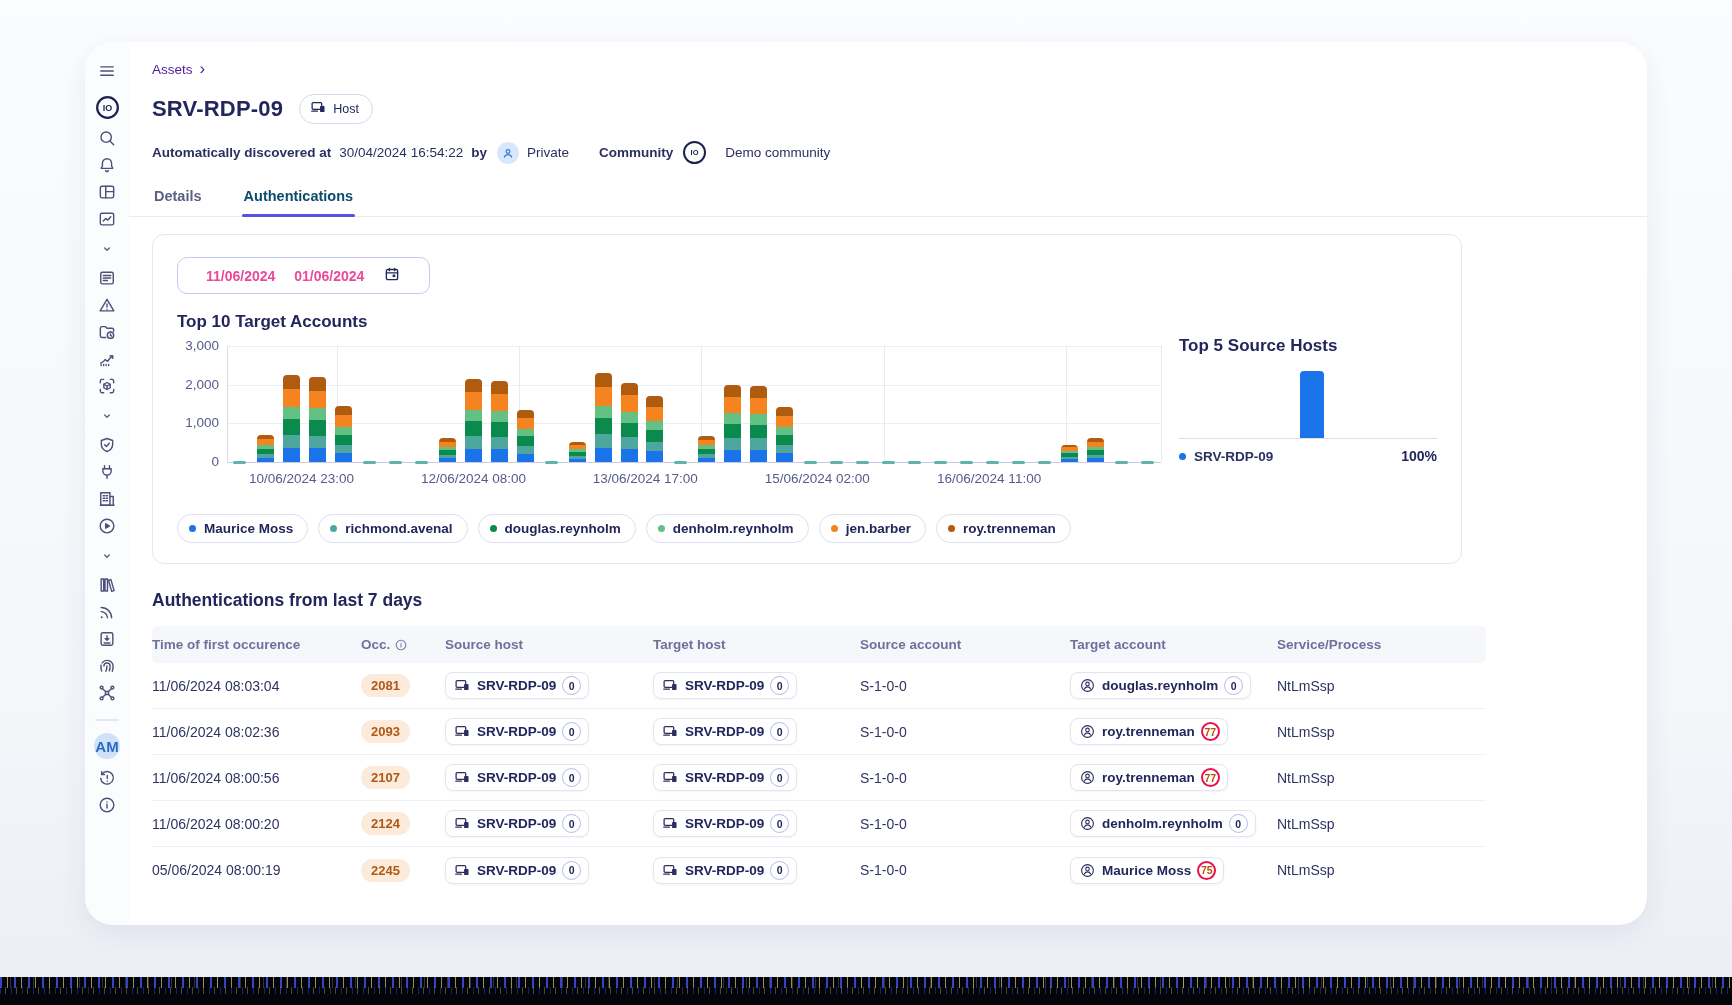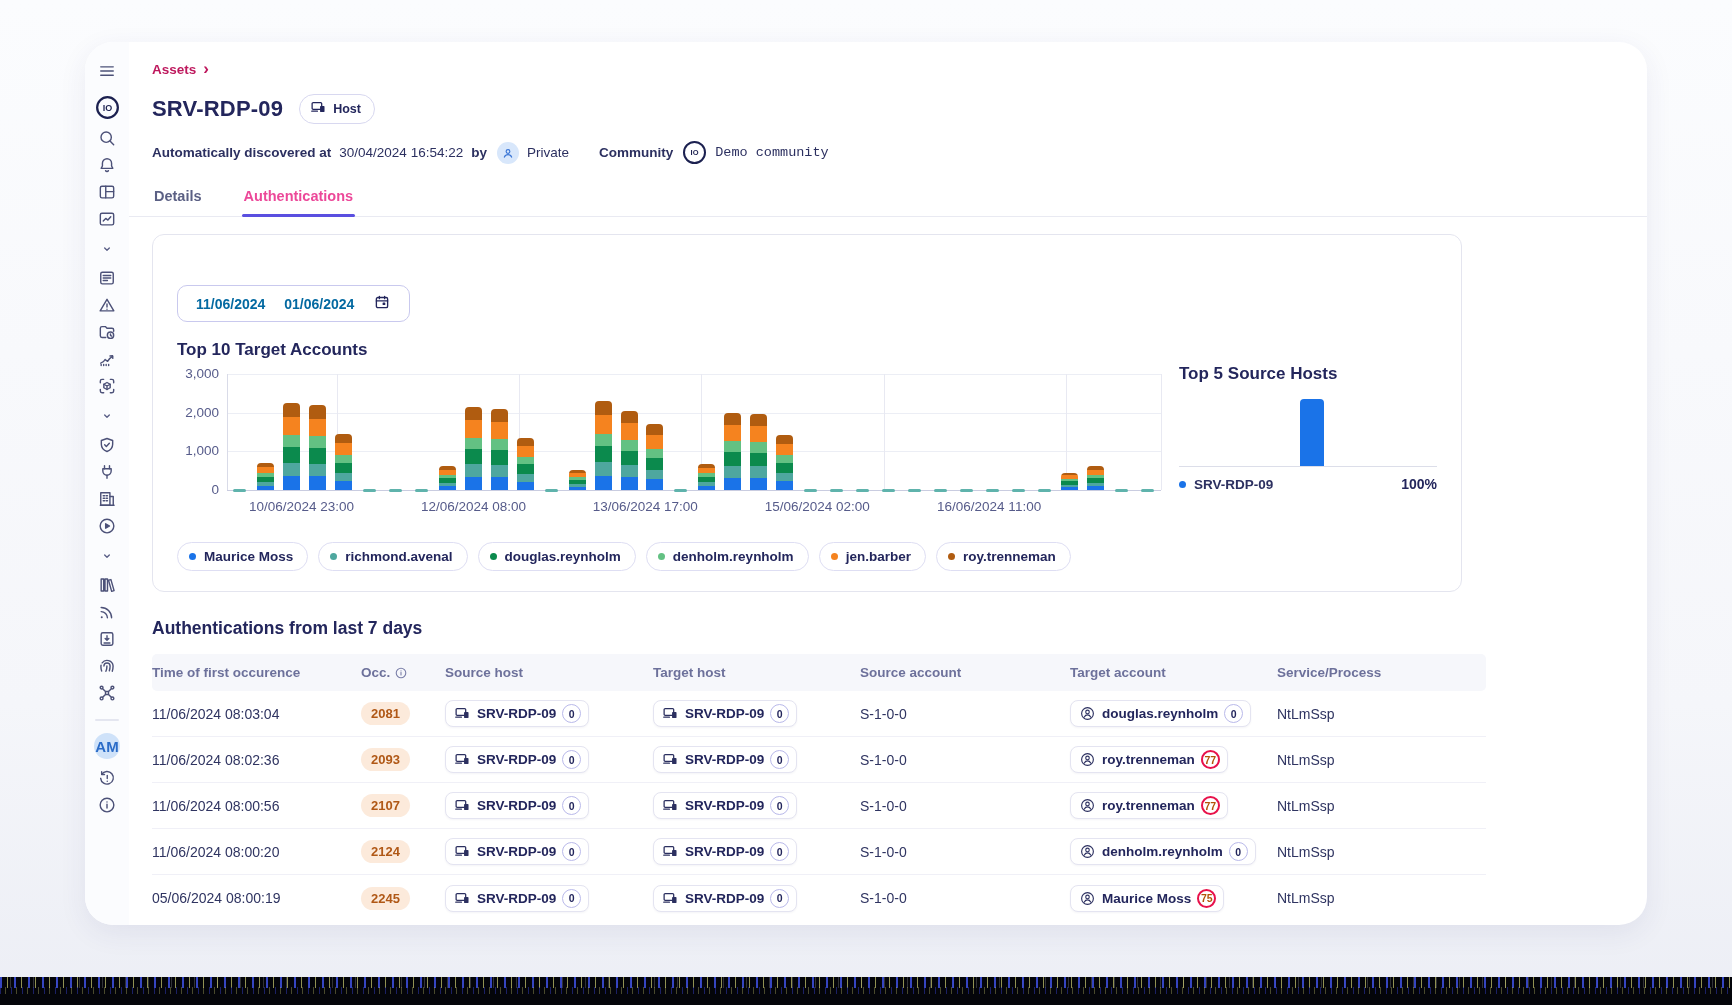--- a/index.html
+++ b/index.html
@@ -35,51 +35,51 @@
   .side-divider { width: 24px; height: 2px; background: #e4e6f0; border-radius: 1px; margin: 12px 0 10px 0; }
   .avatar {
     width: 26px; height: 26px; border-radius: 50%;
     background: #cfe2f9; color: #2b6cc8;
     font-size: 15px; font-weight: 700;
     display: flex; align-items: center; justify-content: center;
     margin: 2px 0 6px 0; cursor: pointer; border: none;
   }
   
   .content { flex: 1; padding: 20px 24px 0 23px; overflow: hidden; }
-  .breadcrumb { display: flex; align-items: flex-end; gap: 7px; font-size: 13.5px; font-weight: 700; color: #be185d; cursor: pointer; width: max-content; }
+  .breadcrumb { display: flex; align-items: flex-end; gap: 7px; font-size: 13.5px; font-weight: 400; color: #4c1d95; cursor: pointer; width: max-content; }
   .breadcrumb .chev { font-size: 17px; line-height: 1; margin-top: -2px; }
   .title-row { display: flex; align-items: center; gap: 16px; margin-top: 17px; }
   h1 { font-size: 22px; font-weight: 800; color: #23265c; letter-spacing: .2px; }
   .type-pill {
     display: inline-flex; align-items: center; gap: 6px;
     border: 1px solid #d8d8f0; border-radius: 16px;
     padding: 4px 13px 4px 10px; color: #23265c;
-    font-size: 12.5px; font-weight: 700; background: #fff;
+    font-size: 12.5px; font-weight: 400; background: #fff;
   }
   .meta { display: flex; align-items: center; margin-top: 17px; font-size: 13.5px; color: #2c3060; }
   .meta b { font-weight: 700; }
   .meta .v { margin-left: 8px; }
   .meta .by { margin-left: 8px; font-weight: 700; }
   .mini-avatar { width: 22px; height: 22px; border-radius: 50%; background: #d8e7fb; color: #3b76d6; display: flex; align-items: center; justify-content: center; margin-left: 10px; }
   .meta .owner { margin-left: 8px; }
   .meta .community-label { margin-left: 30px; font-weight: 700; }
   .io-ring { width: 23px; height: 23px; border: 2.2px solid #1c2150; border-radius: 50%; display: flex; align-items: center; justify-content: center; font-size: 7.5px; font-weight: 800; color: #1c2150; margin-left: 10px; letter-spacing: .3px; }
-  .meta .community-value { margin-left: 9px; font-family: Liberation Mono, monospace; }
+  .meta .community-value { margin-left: 19px; }
   
   .tabs { display: flex; gap: 38px; margin: 20px -24px 0 -23px; padding: 0 24px 0 23px; border-bottom: 1px solid #e9eaf2; }
   .tab { background: none; border: none; font-family: inherit; font-size: 14.5px; font-weight: 700; color: #5b6084; padding: 4px 2px 12px 2px; cursor: pointer; position: relative; }
-  .tab.active { color: #ec4899; }
+  .tab.active { color: #0c4a6e; }
   .tab.active::after { content: ""; position: absolute; left: 0; right: 0; bottom: -1px; height: 3.5px; border-radius: 3px; background: #5a4fe0; }
   
   .chart-card { margin-top: 17px; width: 1310px; border: 1px solid #e4e5ef; border-radius: 12px; padding: 22px 24px 20px 24px; background: #fff; }
   .date-pill {
     display: inline-flex; align-items: center; gap: 19px;
     border: 1.5px solid #c9c9ee; border-radius: 10px;
-    background: #fff; padding: 7px 18px; cursor: pointer;
-    font-family: inherit; font-size: 14px; font-weight: 600; color: #0369a1; margin-top: 28px;
+    background: #fff; padding: 7px 28px; cursor: pointer;
+    font-family: inherit; font-size: 14px; font-weight: 600; color: #ec4899;
   }
   .date-pill svg { color: #23265c; }
   .chart-row { display: flex; margin-top: 2px; }
   .main-chart { flex: 1; }
   .chart-title { font-size: 17px; font-weight: 800; color: #23265c; margin: 16px 0 14px 0; }
   .plot-wrap { position: relative; padding-left: 50px; }
   .ylabels { position: absolute; left: 0; top: 0; width: 42px; height: 116px; }
   .ylabel { position: absolute; right: 0; font-size: 13.5px; color: #565b8a; }
   .plot { position: relative; height: 116px; }
   .gridline-h { position: absolute; left: 0; right: 0; height: 1px; background: #eceef5; }

